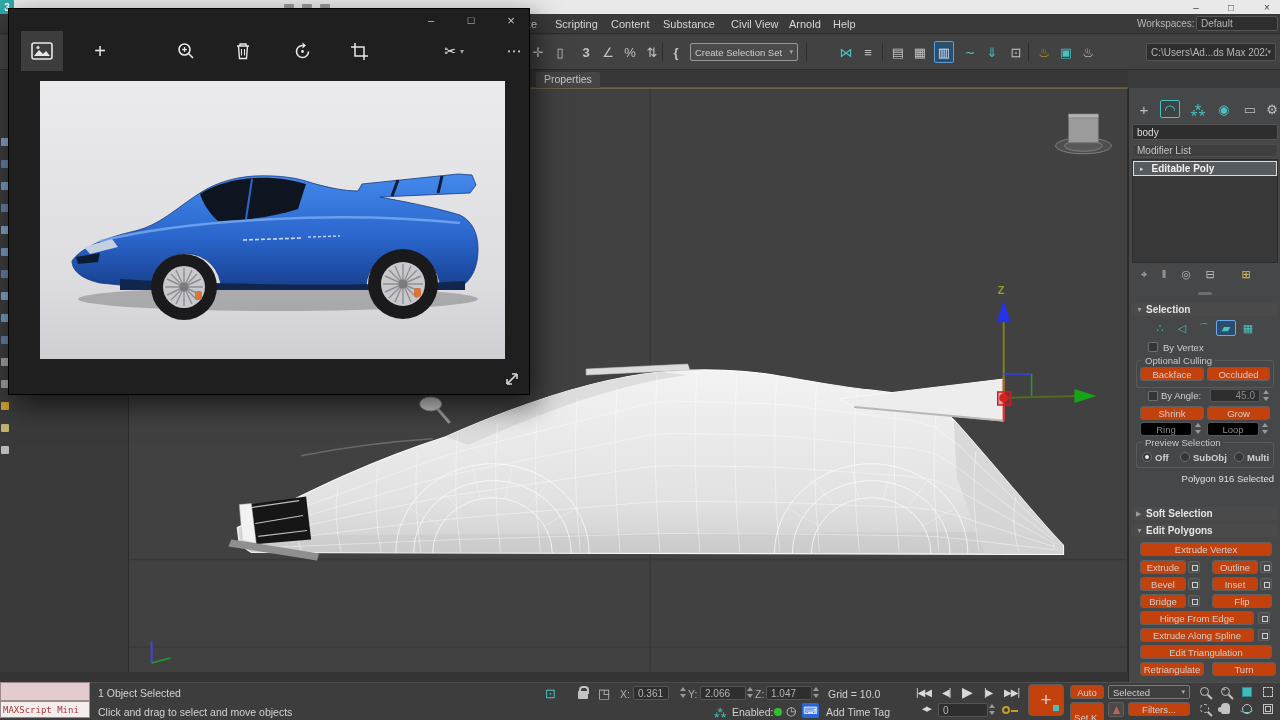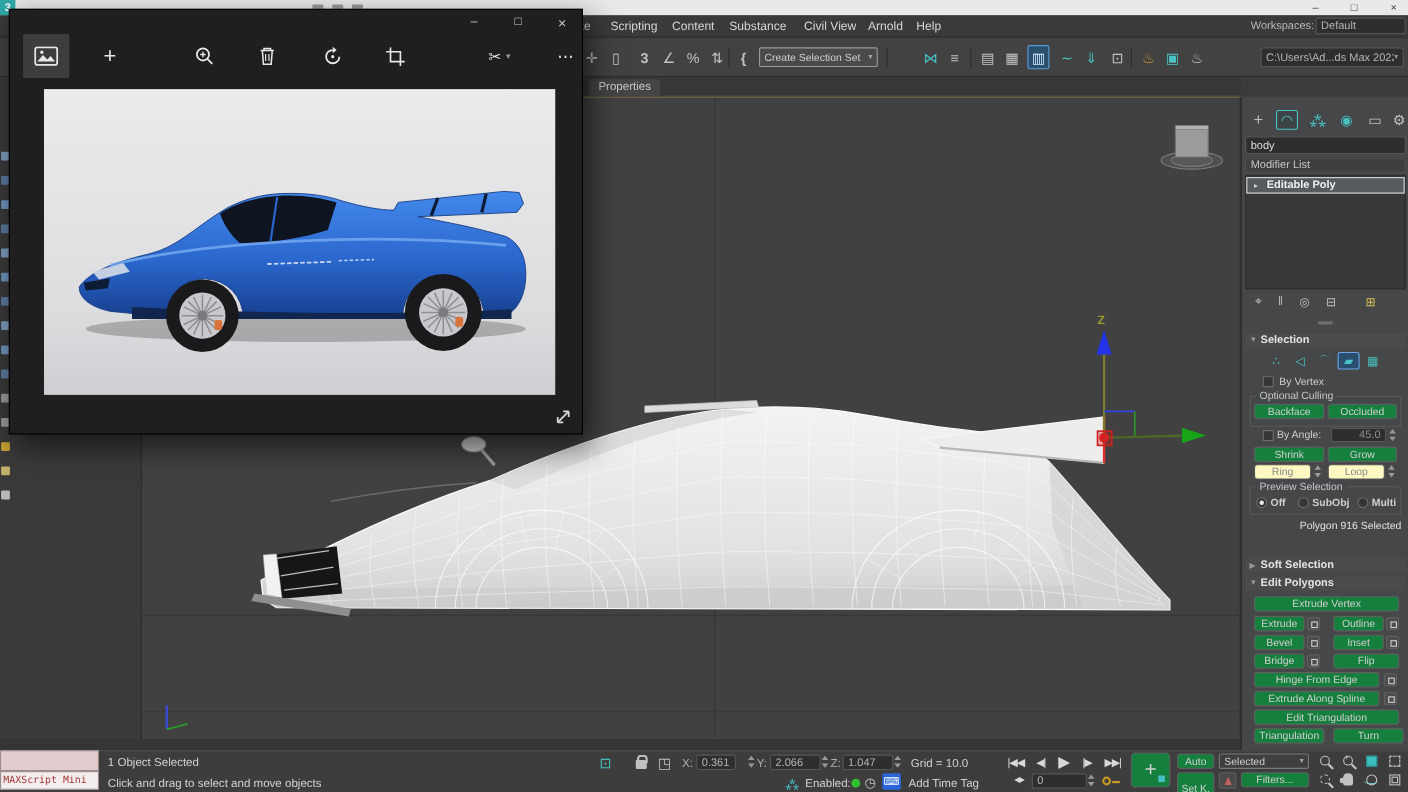--- a/index.html
+++ b/index.html
@@ -37,23 +37,23 @@
 .below-vp{position:absolute;left:0;top:672px;width:1280px;height:10px;background:#353535}
 
 .cmdpanel{position:absolute;left:1128px;top:88px;width:152px;height:594px;background:#454749;border-left:1px solid #2a2a2a}
 .cp-ico{position:absolute;width:20px;height:18px;display:flex;align-items:center;justify-content:center;
   color:#bfbfbf;font-size:13px}
 .cp-ico.teal{color:#49c2c2}
 .cp-ico.active{border:1px solid #49c2c2;border-radius:2px;background:#3d4345}
 .roll{position:absolute;left:1132px;width:146px;height:13px;background:#4b4b4b;border-radius:2px;
   font-weight:bold;font-size:10px;color:#e4e4e4;display:flex;align-items:center;padding-left:14px}
 .roll .rarr{position:absolute;left:4px;font-size:7px;color:#999;font-weight:normal}
-.mxbtn{position:absolute;background:#15803d;border:1px solid #606060;border-radius:3px;color:#cfcfcf;
+.mxbtn{position:absolute;background:#c2410c;border:1px solid #606060;border-radius:3px;color:#cfcfcf;
   font-size:9.5px;display:flex;align-items:center;justify-content:center;white-space:nowrap;overflow:hidden}
-.mxbtn.dis{color:#8a8a8a;border-color:#565656;background:#fef9c3}
+.mxbtn.dis{color:#8a8a8a;border-color:#565656;background:#000000}
 .sbox{position:absolute;width:12px;height:12px;background:#4d4d4d;border:1px solid #606060;border-radius:2px}
 .sbox::after{content:"";position:absolute;left:2.5px;top:2.5px;width:4px;height:4px;border:1px solid #cfcfcf}
 .group{position:absolute;border:1px solid #5a5a5a;border-radius:3px}
 .group-label{position:absolute;top:-6px;left:5px;background:#454749;padding:0 3px;font-size:9.5px;color:#c8c8c8;white-space:nowrap}
 .chk{position:absolute;width:10px;height:10px;background:#353535;border:1px solid #6e6e6e;border-radius:1px}
 .rad{position:absolute;width:10px;height:10px;border-radius:50%;background:#353535;border:1px solid #6e6e6e}
 .rad.on::after{content:"";position:absolute;left:2px;top:2px;width:4px;height:4px;border-radius:50%;background:#ececec}
 .lbl{position:absolute;font-size:9.5px;color:#cfcfcf;white-space:nowrap}
 .spn{position:absolute;width:9px;height:13px}
 .spn::before{content:"";position:absolute;top:1px;left:1px;border-left:3.5px solid transparent;border-right:3.5px solid transparent;border-bottom:4px solid #999}
@@ -412,21 +412,21 @@
     </div>
   <span class="sbox" style="left:1258px;top:612px"></span>
   <div class="mxbtn" style="left:1140px;top:628px;width:114px;height:14px">
       <span>Extrude Along Spline</span>
     </div>
   <span class="sbox" style="left:1258px;top:629px"></span>
   <div class="mxbtn" style="left:1140px;top:645px;width:132px;height:14px">
       <span>Edit Triangulation</span>
     </div>
   <div class="mxbtn" style="left:1140px;top:662px;width:64px;height:14px">
-      <span>Triangulation</span>
+      <span>Retriangulate</span>
     </div>
   <div class="mxbtn" style="left:1212px;top:662px;width:64px;height:14px">
       <span>Turn</span>
     </div>
 
   <div class="statusbar"></div>
   <div class="ms-pink"></div>
   <div class="ms-white">
       <span>MAXScript Mini</span>
     </div>

